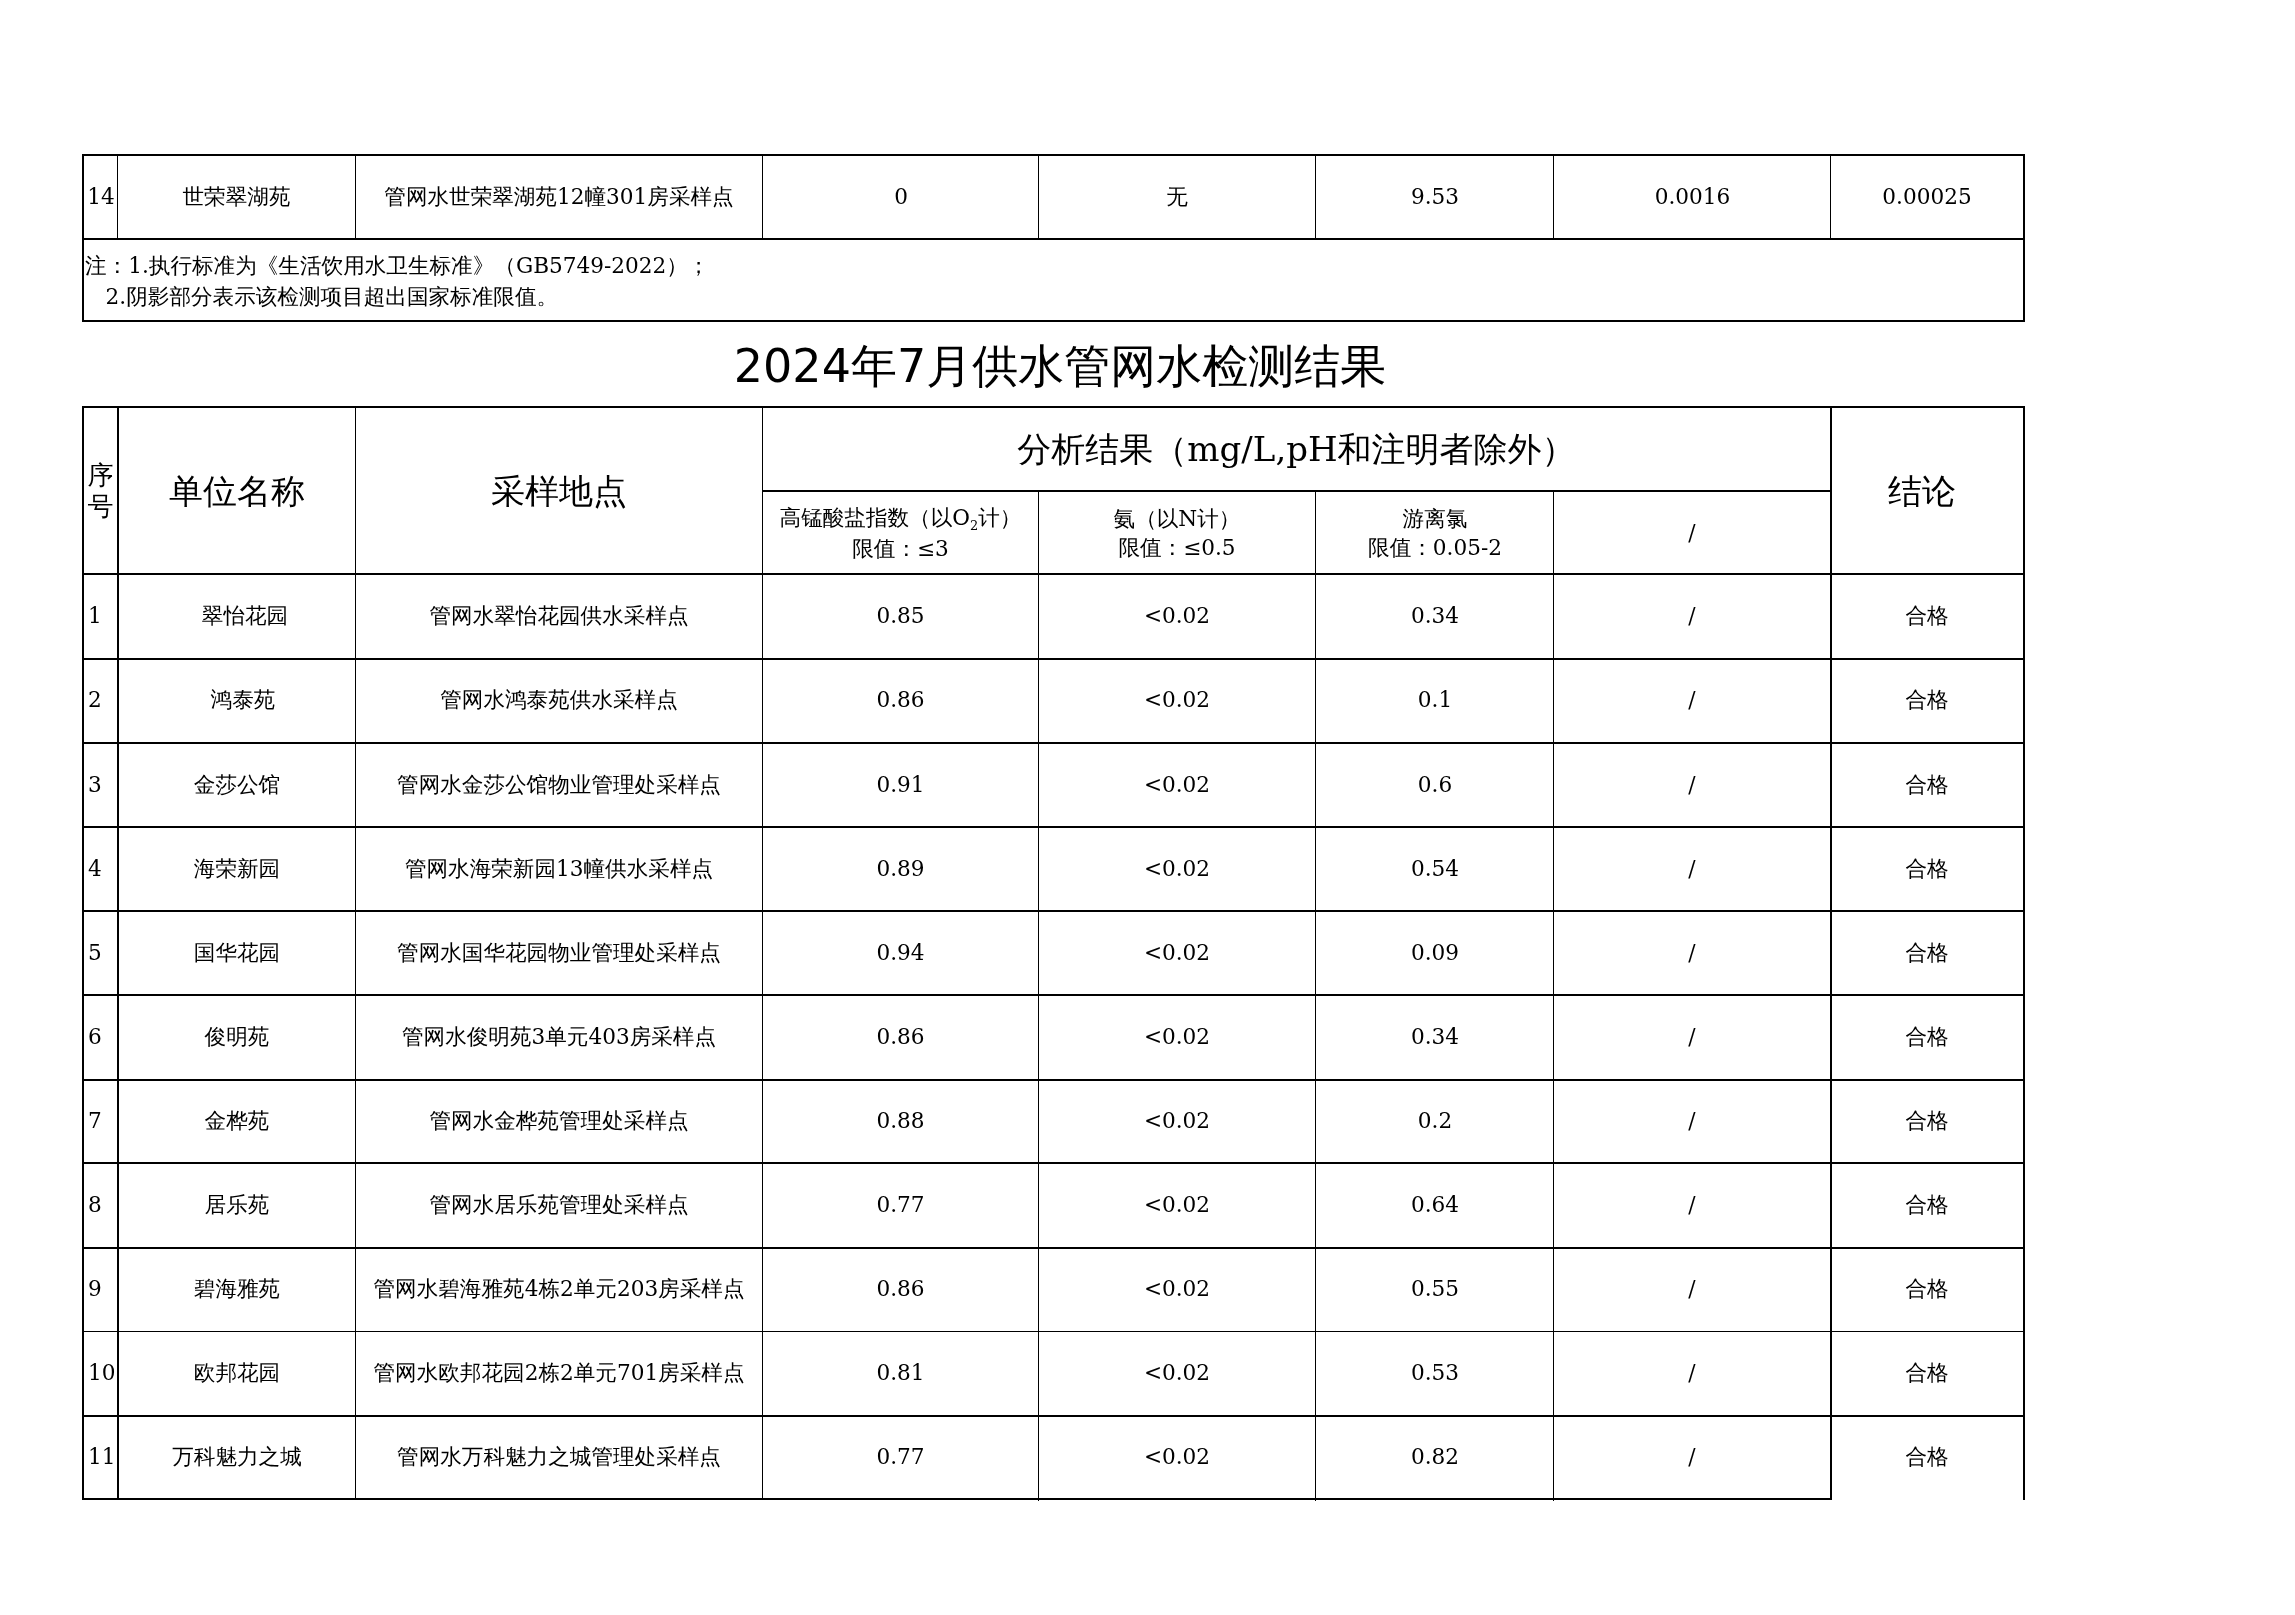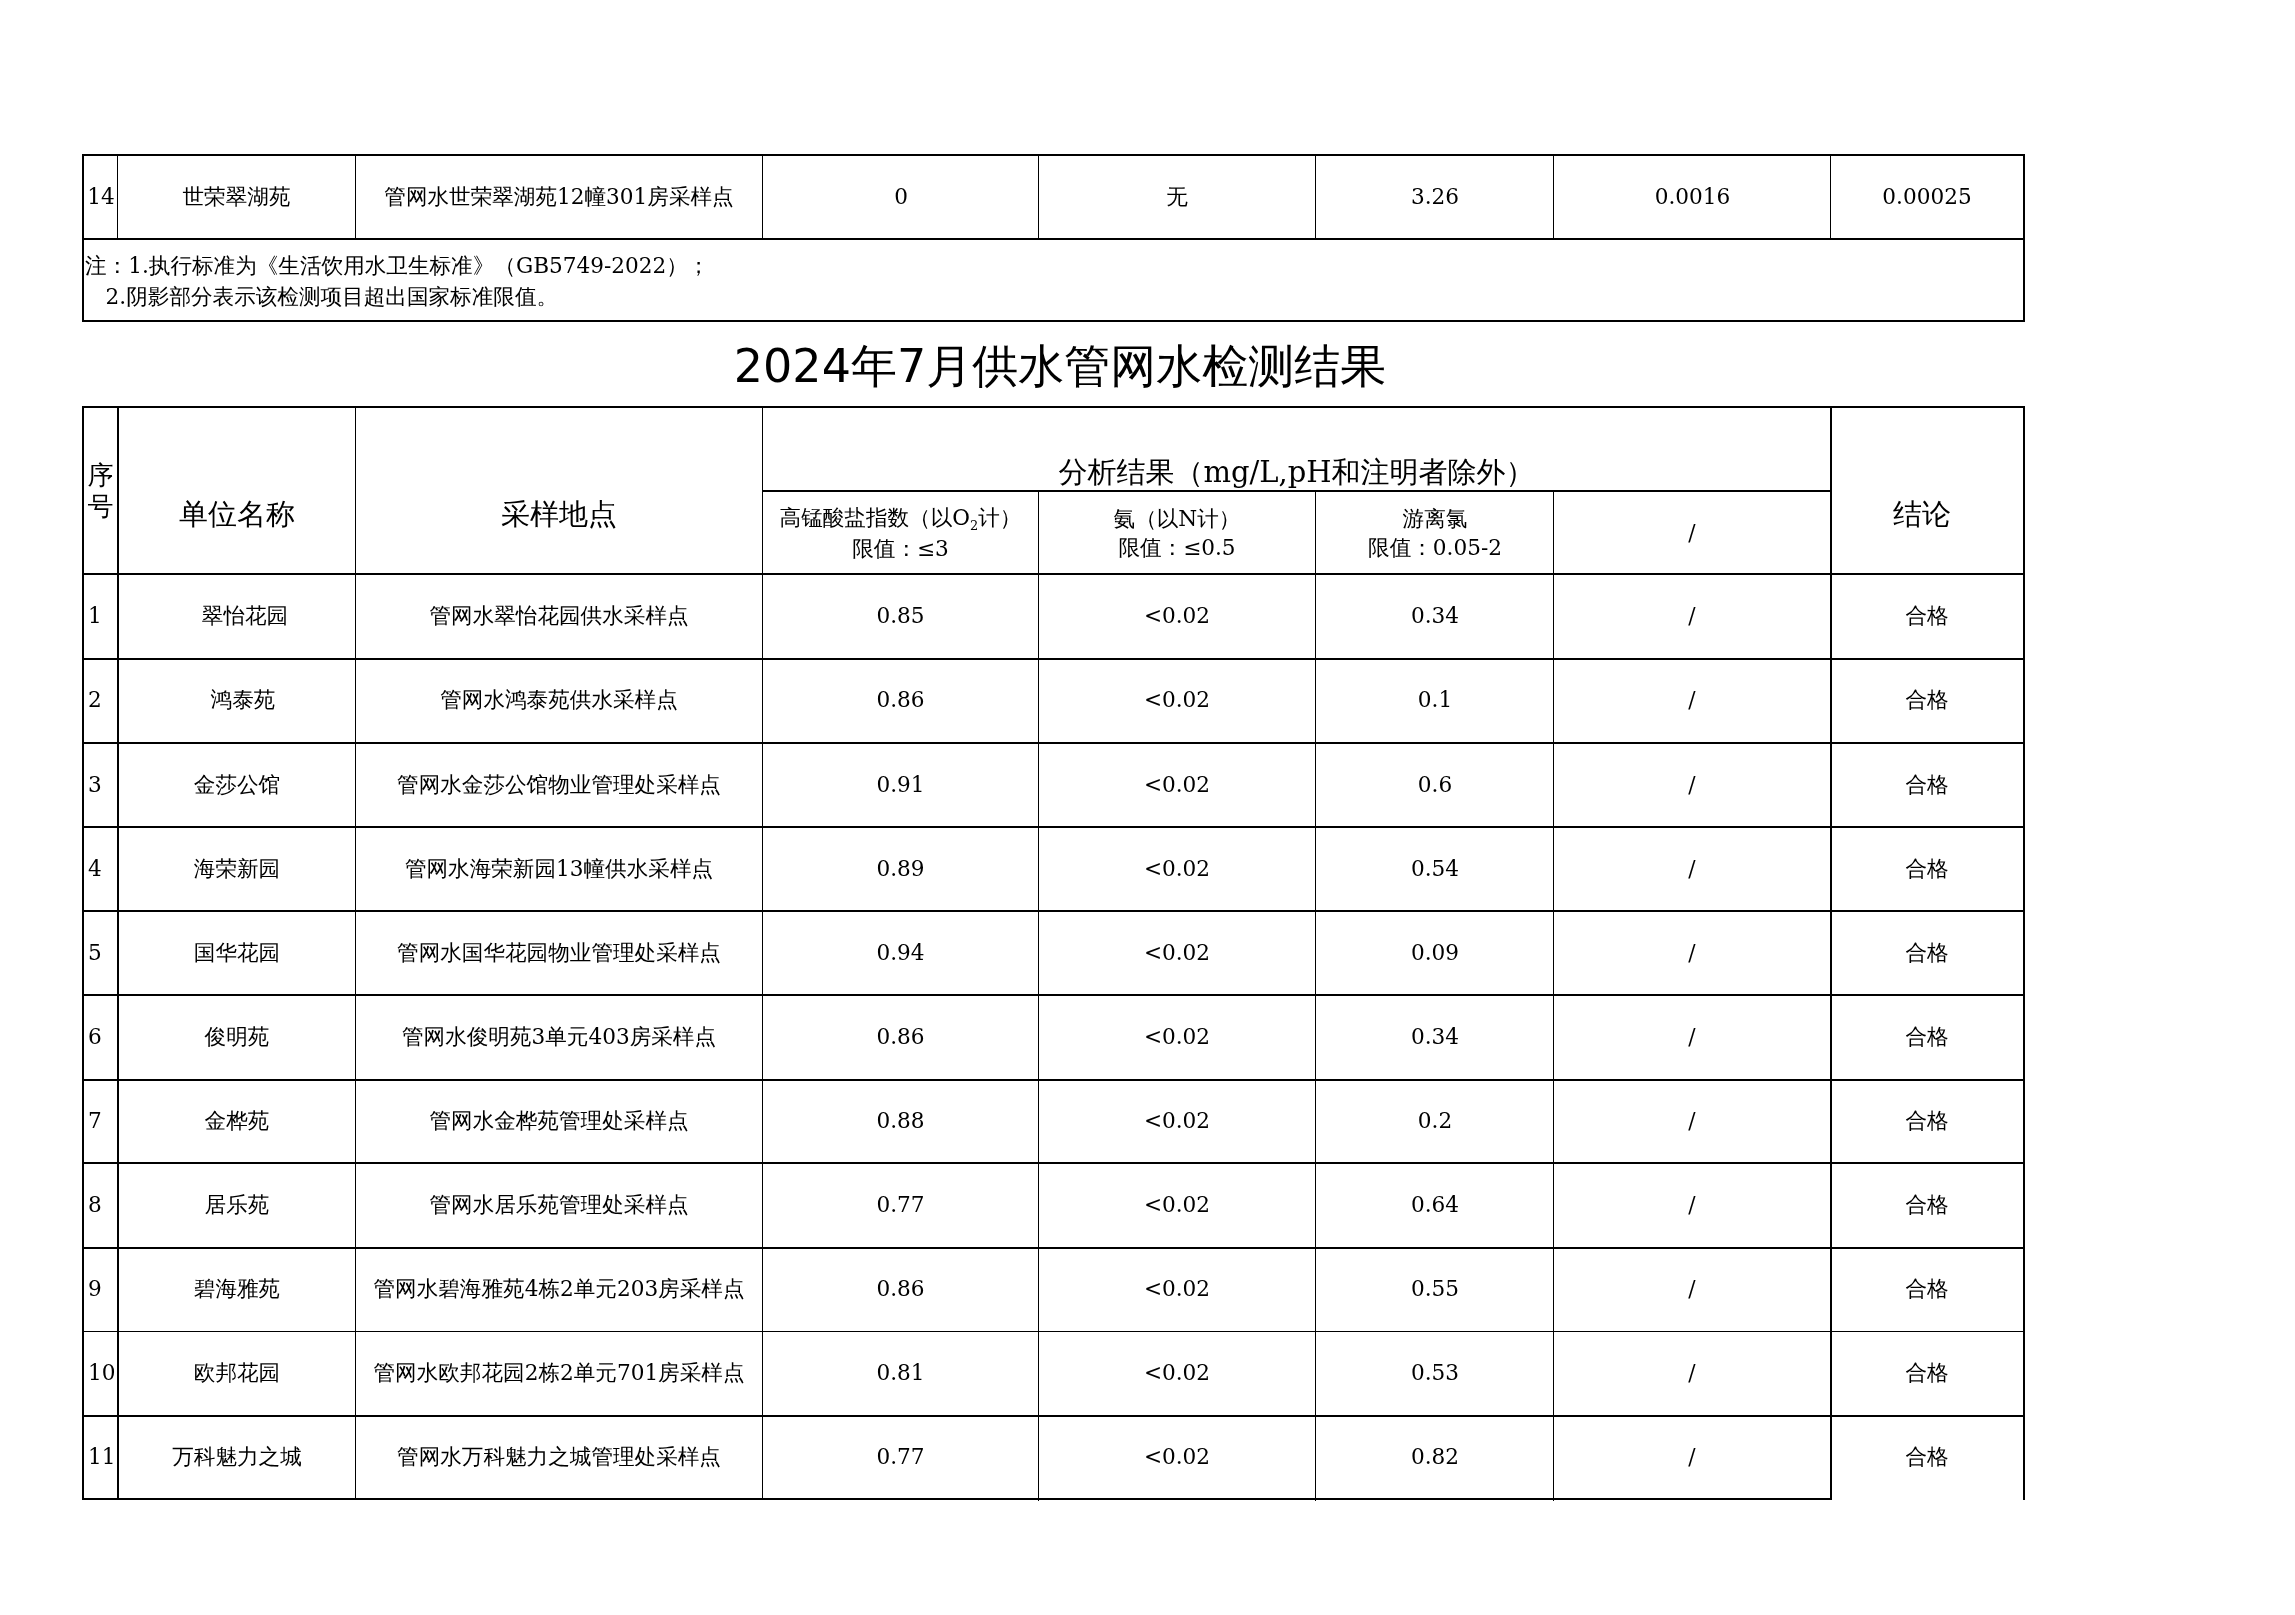--- a/index.html
+++ b/index.html
@@ -9,21 +9,21 @@
             justify-content: center; text-align: center; font-size: 21.6px; line-height: 1.25; }
     .hl { position: absolute; background: #000; }
     .vl { position: absolute; background: #000; }
     .title { position: absolute; left: 0; width: 2120px; top: 334px; height: 65px;
              display: flex; align-items: center; justify-content: center;
              font-family: "DejaVu Sans", "Liberation Sans", sans-serif; font-size: 46px; }
     .note { position: absolute; left: 85px; top: 242px; width: 1931px; height: 77px;
             font-size: 21.6px; line-height: 31px; display: flex; flex-direction: column; justify-content: center; }
     .note div { white-space: pre; }
     .vert { flex-direction: column; font-size: 26px; line-height: 1.2; }
-    .hdr { font-size: 29px; margin-top: 23px; }
+    .hdr { font-size: 34px; }
     .sub { flex-direction: column; font-size: 21.6px; line-height: 1.35; }
     sub { font-size: 0.6em; }
   </style>
 </head>
 <body>
 
 <div>
 
   <div class="hl" style="left:82px;top:154px;width:1942px;height:2px;"></div>
   <div class="hl" style="left:82px;top:238px;width:1942px;height:2px;"></div>
@@ -38,21 +38,21 @@
   <div class="vl" style="left:1315px;top:154px;width:0.7px;height:85px;"></div>
   <div class="vl" style="left:1553px;top:154px;width:0.7px;height:85px;"></div>
   <div class="vl" style="left:1830px;top:154px;width:1.3px;height:85px;"></div>
 
   <div>
     <div class="cell" style="left:84px;top:156px;width:34px;height:82px;">14</div>
     <div class="cell" style="left:118px;top:156px;width:237px;height:82px;">世荣翠湖苑</div>
     <div class="cell" style="left:356px;top:156px;width:406px;height:82px;">管网水世荣翠湖苑12幢301房采样点</div>
     <div class="cell" style="left:763px;top:156px;width:276px;height:82px;">0</div>
     <div class="cell" style="left:1039px;top:156px;width:276px;height:82px;">无</div>
-    <div class="cell" style="left:1316px;top:156px;width:238px;height:82px;">3.26</div>
+    <div class="cell" style="left:1316px;top:156px;width:238px;height:82px;">9.53</div>
     <div class="cell" style="left:1554px;top:156px;width:277px;height:82px;">0.0016</div>
     <div class="cell" style="left:1831px;top:156px;width:192px;height:82px;">0.00025</div>
   </div>
 
   <div class="note">
     <div>注：1.执行标准为《生活饮用水卫生标准》（GB5749-2022）；</div>
     <div>   2.阴影部分表示该检测项目超出国家标准限值。</div>
   </div>
 </div>
 

